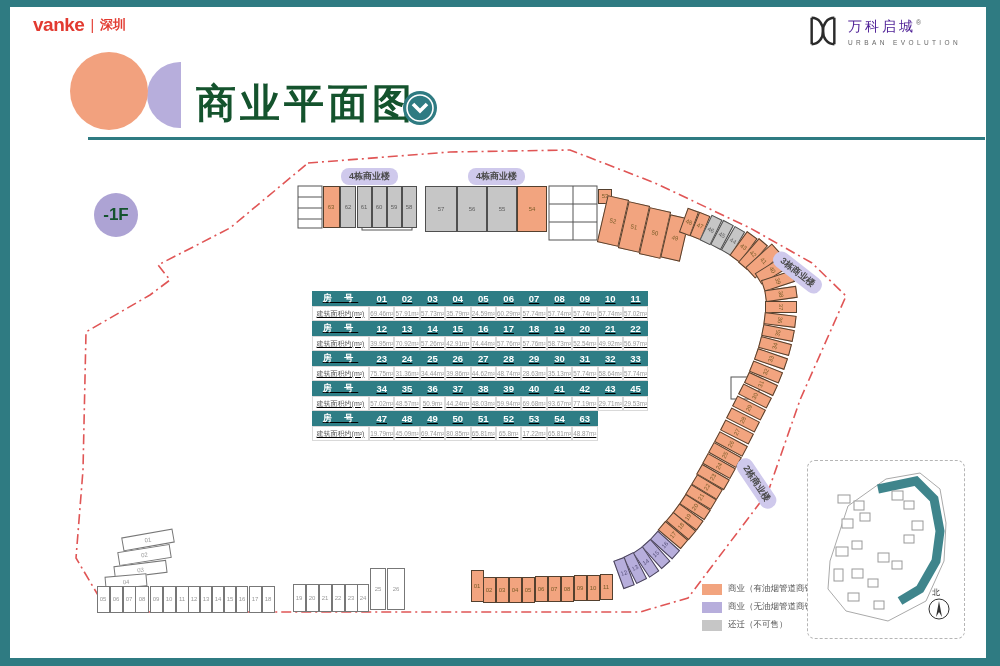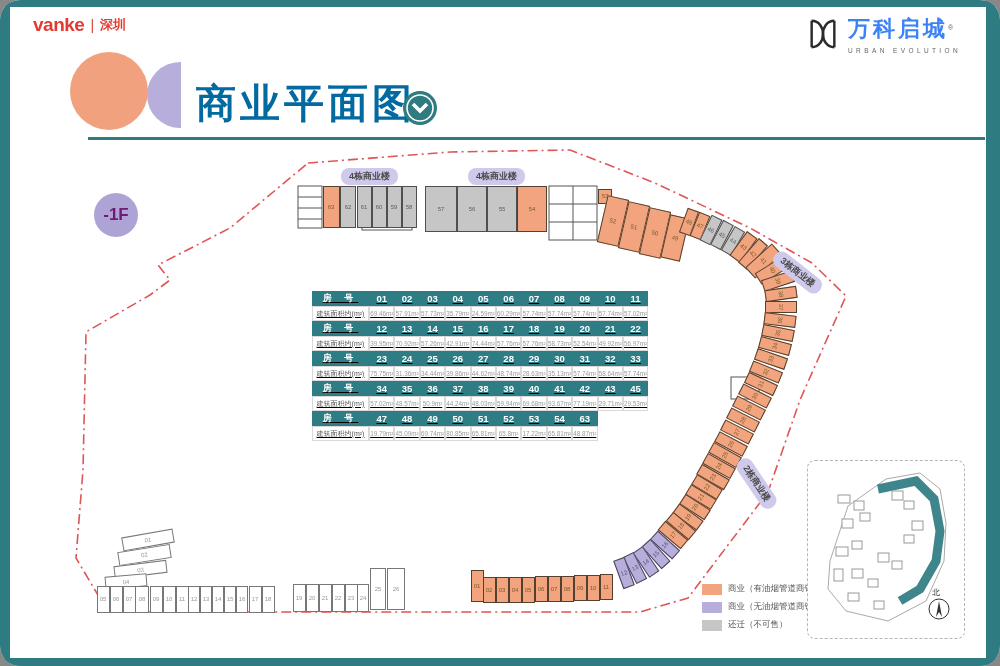--- a/index.html
+++ b/index.html
@@ -1,46 +1,46 @@
 <!DOCTYPE html>
 <html><head>
 <meta charset="utf-8">
 <style>
   html,body{margin:0;padding:0;background:#888;}
   .page{position:relative;width:1000px;height:666px;background:#fff;overflow:hidden;
-        font-family:"Liberation Sans","DejaVu Sans",sans-serif;border-radius:20px;}
+        font-family:"Liberation Sans","DejaVu Sans",sans-serif;}
   .frame{position:absolute;background:#2F7B82;}
   .f-left{left:0;top:0;width:10px;height:666px;}
   .f-top{left:0;top:0;width:1000px;height:7px;}
   .f-right{left:986px;top:0;width:14px;height:666px;}
   .f-bottom{left:0;top:658px;width:1000px;height:8px;}
 
   
   .vanke-wrap{position:absolute;left:33px;top:14px;display:flex;align-items:center;gap:6px;}
   .vanke-word{color:#E23A30;font-size:19px;font-weight:bold;letter-spacing:-0.5px;}
   .vanke-div{color:#E23A30;font-size:14px;}
   .vanke-city{color:#E23A30;font-size:13px;font-weight:bold;}
   .brand-right{position:absolute;left:806px;top:14px;display:flex;align-items:center;gap:8px;}
   .brand-text{display:flex;flex-direction:column;}
-  .brand-cn{font-size:22px;font-weight:bold;color:#3b82f6;letter-spacing:3px;}
+  .brand-cn{font-size:14px;font-weight:normal;color:#4c1d95;letter-spacing:3px;}
   .brand-mark{font-size:7px;vertical-align:super;color:#666;}
   .brand-en{font-size:6.5px;color:#666;letter-spacing:3.4px;margin-top:3px;}
 
   
   .circle-orange{position:absolute;left:70px;top:52px;width:78px;height:78px;border-radius:50%;
                  background:#F2A17E;z-index:2;}
   .half-purple{position:absolute;left:147px;top:62px;width:34px;height:66px;background:#B7AEDC;
                border-radius:34px 0 0 34px;z-index:1;}
-  .page-title{position:absolute;left:196px;top:76px;font-size:40px;font-weight:bold;color:#0369a1;
+  .page-title{position:absolute;left:196px;top:76px;font-size:40px;font-weight:bold;color:#14532d;
               letter-spacing:4px;z-index:3;}
   .title-badge{position:absolute;left:400px;top:88px;z-index:3;}
   .title-rule{position:absolute;left:88px;top:137px;width:897px;height:3px;background:#2F7B82;}
 
   .floor-badge{position:absolute;left:94px;top:193px;width:44px;height:44px;border-radius:50%;
-               background:#ADA3D4;color:#701a75;font-size:17px;font-weight:bold;
+               background:#ADA3D4;color:#14532d;font-size:17px;font-weight:bold;
                display:flex;align-items:center;justify-content:center;}
 
   
   .plan-svg{position:absolute;left:0;top:0;}
   .units-layer{position:absolute;left:0;top:0;width:1000px;height:666px;}
   .unit{position:absolute;display:flex;align-items:center;justify-content:center;
         font-size:6px;line-height:1;box-sizing:border-box;}
   .u-o{background:#F2A47F;border:1px solid #54402e;color:#7a5c28;}
   .u-p{background:#B7AEDC;border:1px solid #4a4458;color:#56507a;}
   .u-g{background:#C6C6C6;border:1px solid #4f4f4f;color:#5e5e5e;}

